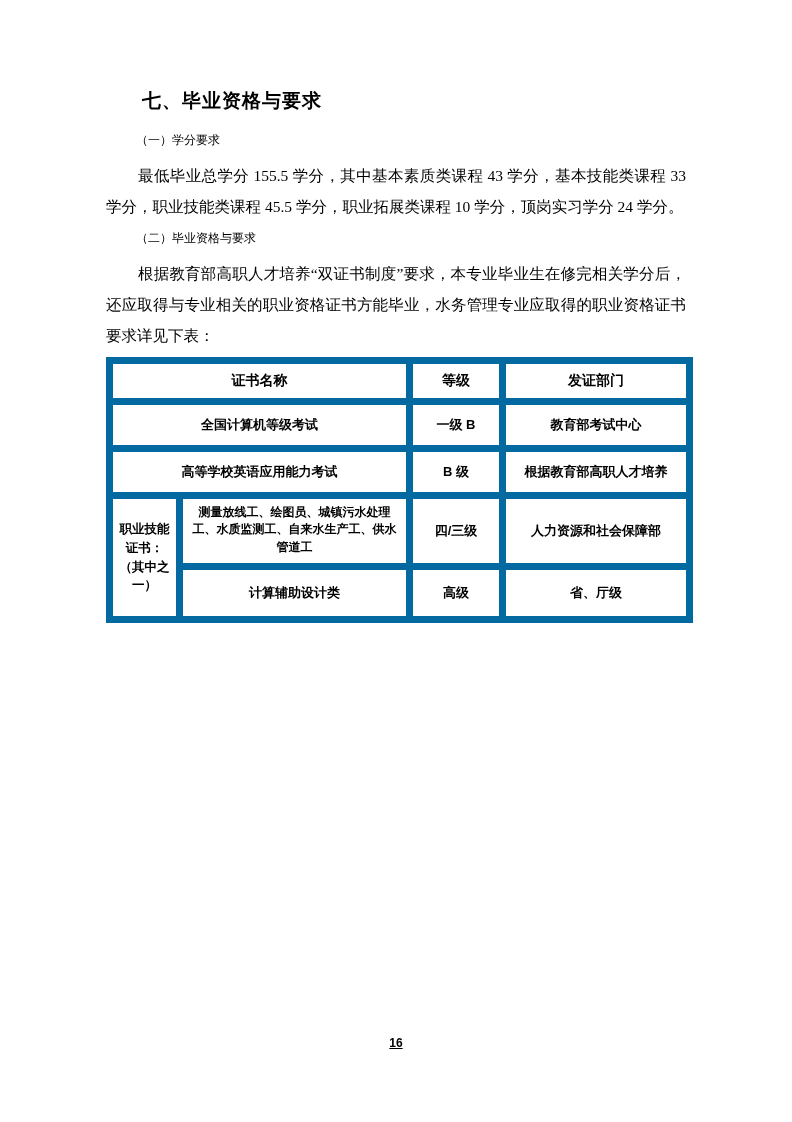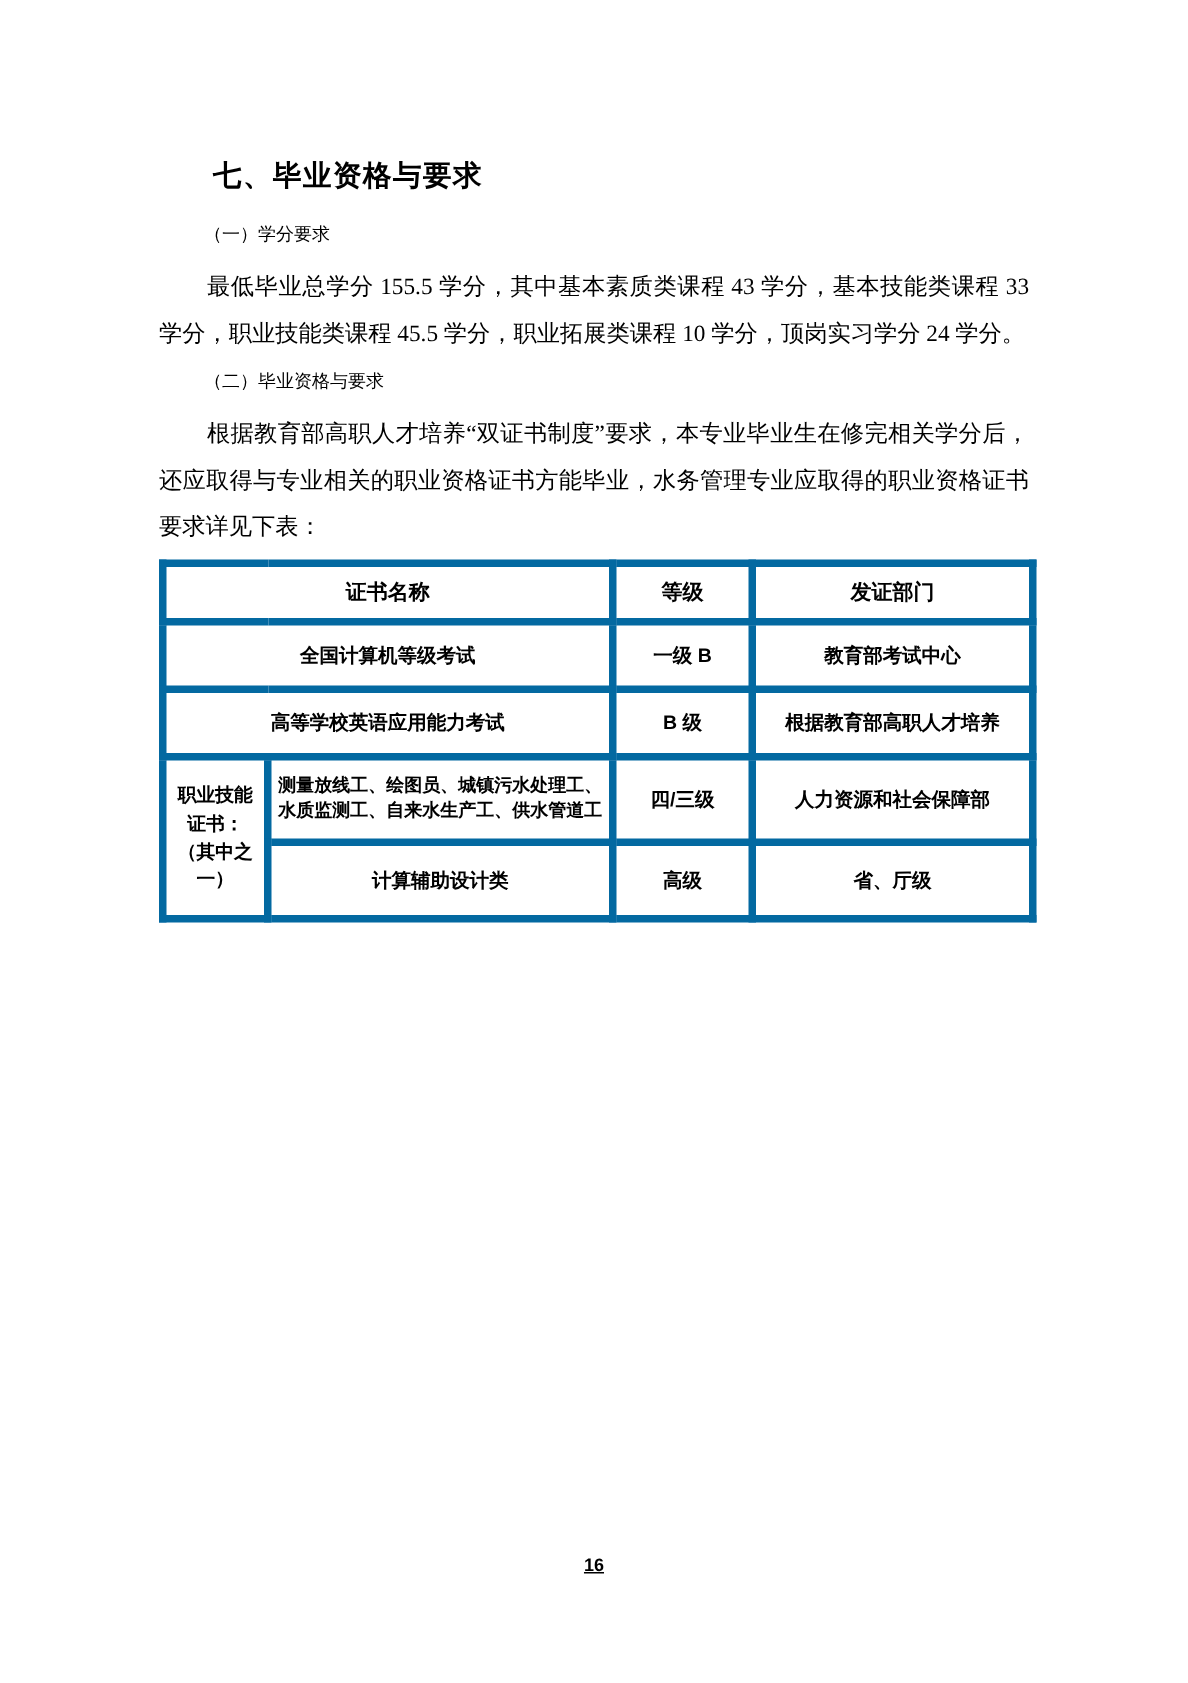--- a/index.html
+++ b/index.html
@@ -20,21 +20,21 @@
   .content {
     position: absolute;
     left: 106px;
     top: 88px;
     width: 580px;
   }
   h1.section-title {
     font-family: "Liberation Sans", "DejaVu Sans", sans-serif;
     font-size: 19px;
     font-weight: bold;
-    margin: 16px 0 16px 0;
+    margin: 0 0 16px 0;
     padding-left: 36px;
     letter-spacing: 1px;
   }
   p.sub-title {
     font-size: 12px;
     margin: 0 0 9px 0;
     padding-left: 30px;
     line-height: 1.75;
   }
   p.body-text {
@@ -54,21 +54,21 @@
     letter-spacing: 0.5px;
   }
   table.cert-table {
     border-collapse: collapse;
     width: 580px;
     margin: 0 auto;
     table-layout: fixed;
   }
   table.cert-table th,
   table.cert-table td {
-    border: 5px solid #0369a1;
+    border: 7px solid #0369a1;
     text-align: center;
     vertical-align: middle;
     font-family: "Liberation Sans", "DejaVu Sans", sans-serif;
     padding: 6px 4px;
   }
   table.cert-table th {
     font-size: 14px;
     font-weight: bold;
     height: 22px;
   }

